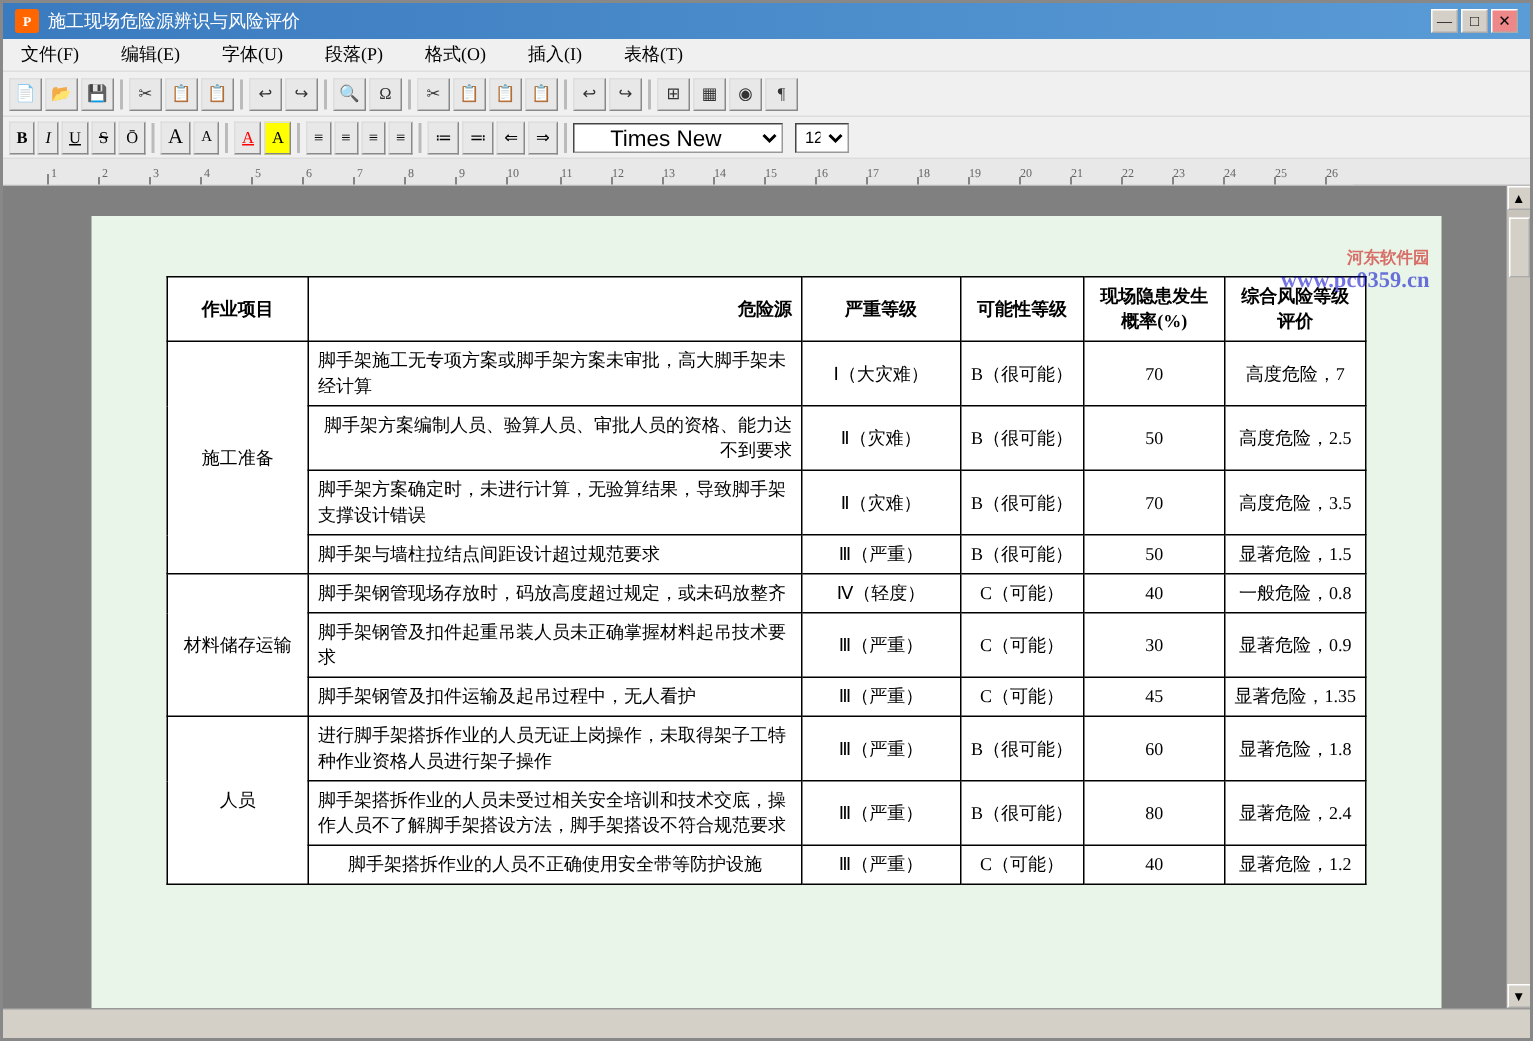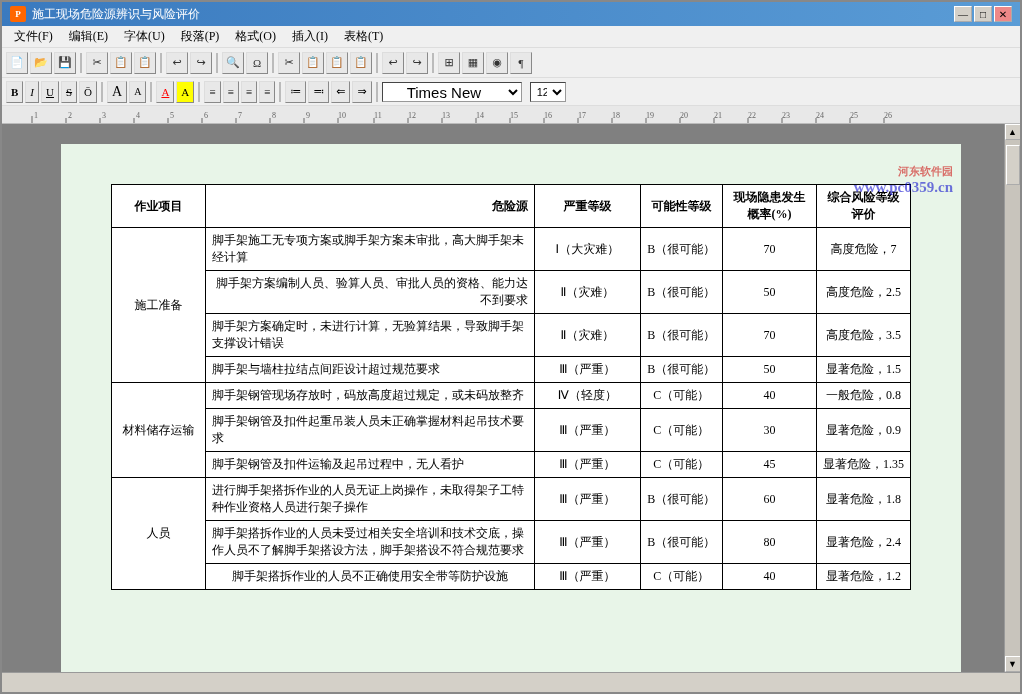--- a/index.html
+++ b/index.html
@@ -7,21 +7,21 @@
 
     
     .window { width: 1022px; height: 694px; display: flex; flex-direction: column; border: 2px solid #888; background: #f0f0f0; }
     .title-bar { background: linear-gradient(to right, #3a7abf, #5a9cd6); color: white; padding: 4px 8px; display: flex; align-items: center; justify-content: space-between; height: 24px; }
     .title-bar-left { display: flex; align-items: center; gap: 6px; font-size: 12px; }
     .title-icon { width: 16px; height: 16px; background: #ff6600; border-radius: 2px; display: flex; align-items: center; justify-content: center; font-size: 9px; color: white; font-weight: bold; }
     .title-controls { display: flex; gap: 2px; }
     .title-btn { width: 18px; height: 16px; background: #d4d0c8; border: 1px outset #fff; font-size: 10px; display: flex; align-items: center; justify-content: center; cursor: pointer; color: #000; }
 
     
-    .menu-bar { background: #f0f0f0; padding: 2px 4px; display: flex; gap: 0; border-bottom: 1px solid #ddd; height: 22px; align-items: center; }
+    .menu-bar { background: #f0f0f0; padding: 2px 4px; display: flex; gap: 12px; border-bottom: 1px solid #ddd; height: 22px; align-items: center; }
     .menu-item { padding: 2px 8px; font-size: 12px; cursor: pointer; white-space: nowrap; }
 
     
     .toolbar { background: #f0f0f0; padding: 2px 4px; display: flex; align-items: center; gap: 2px; border-bottom: 1px solid #ddd; height: 30px; flex-wrap: nowrap; }
     .tb-btn { width: 22px; height: 22px; background: #e8e8e8; border: 1px outset #ddd; display: flex; align-items: center; justify-content: center; font-size: 11px; cursor: pointer; color: #333; }
     .tb-sep { width: 2px; height: 20px; background: #bbb; margin: 0 2px; }
 
     
     .format-bar { background: #f0f0f0; padding: 2px 4px; display: flex; align-items: center; gap: 2px; border-bottom: 1px solid #ddd; height: 28px; }
     .fmt-btn { height: 22px; padding: 0 4px; background: #e8e8e8; border: 1px outset #ddd; font-size: 11px; cursor: pointer; display: flex; align-items: center; justify-content: center; }

